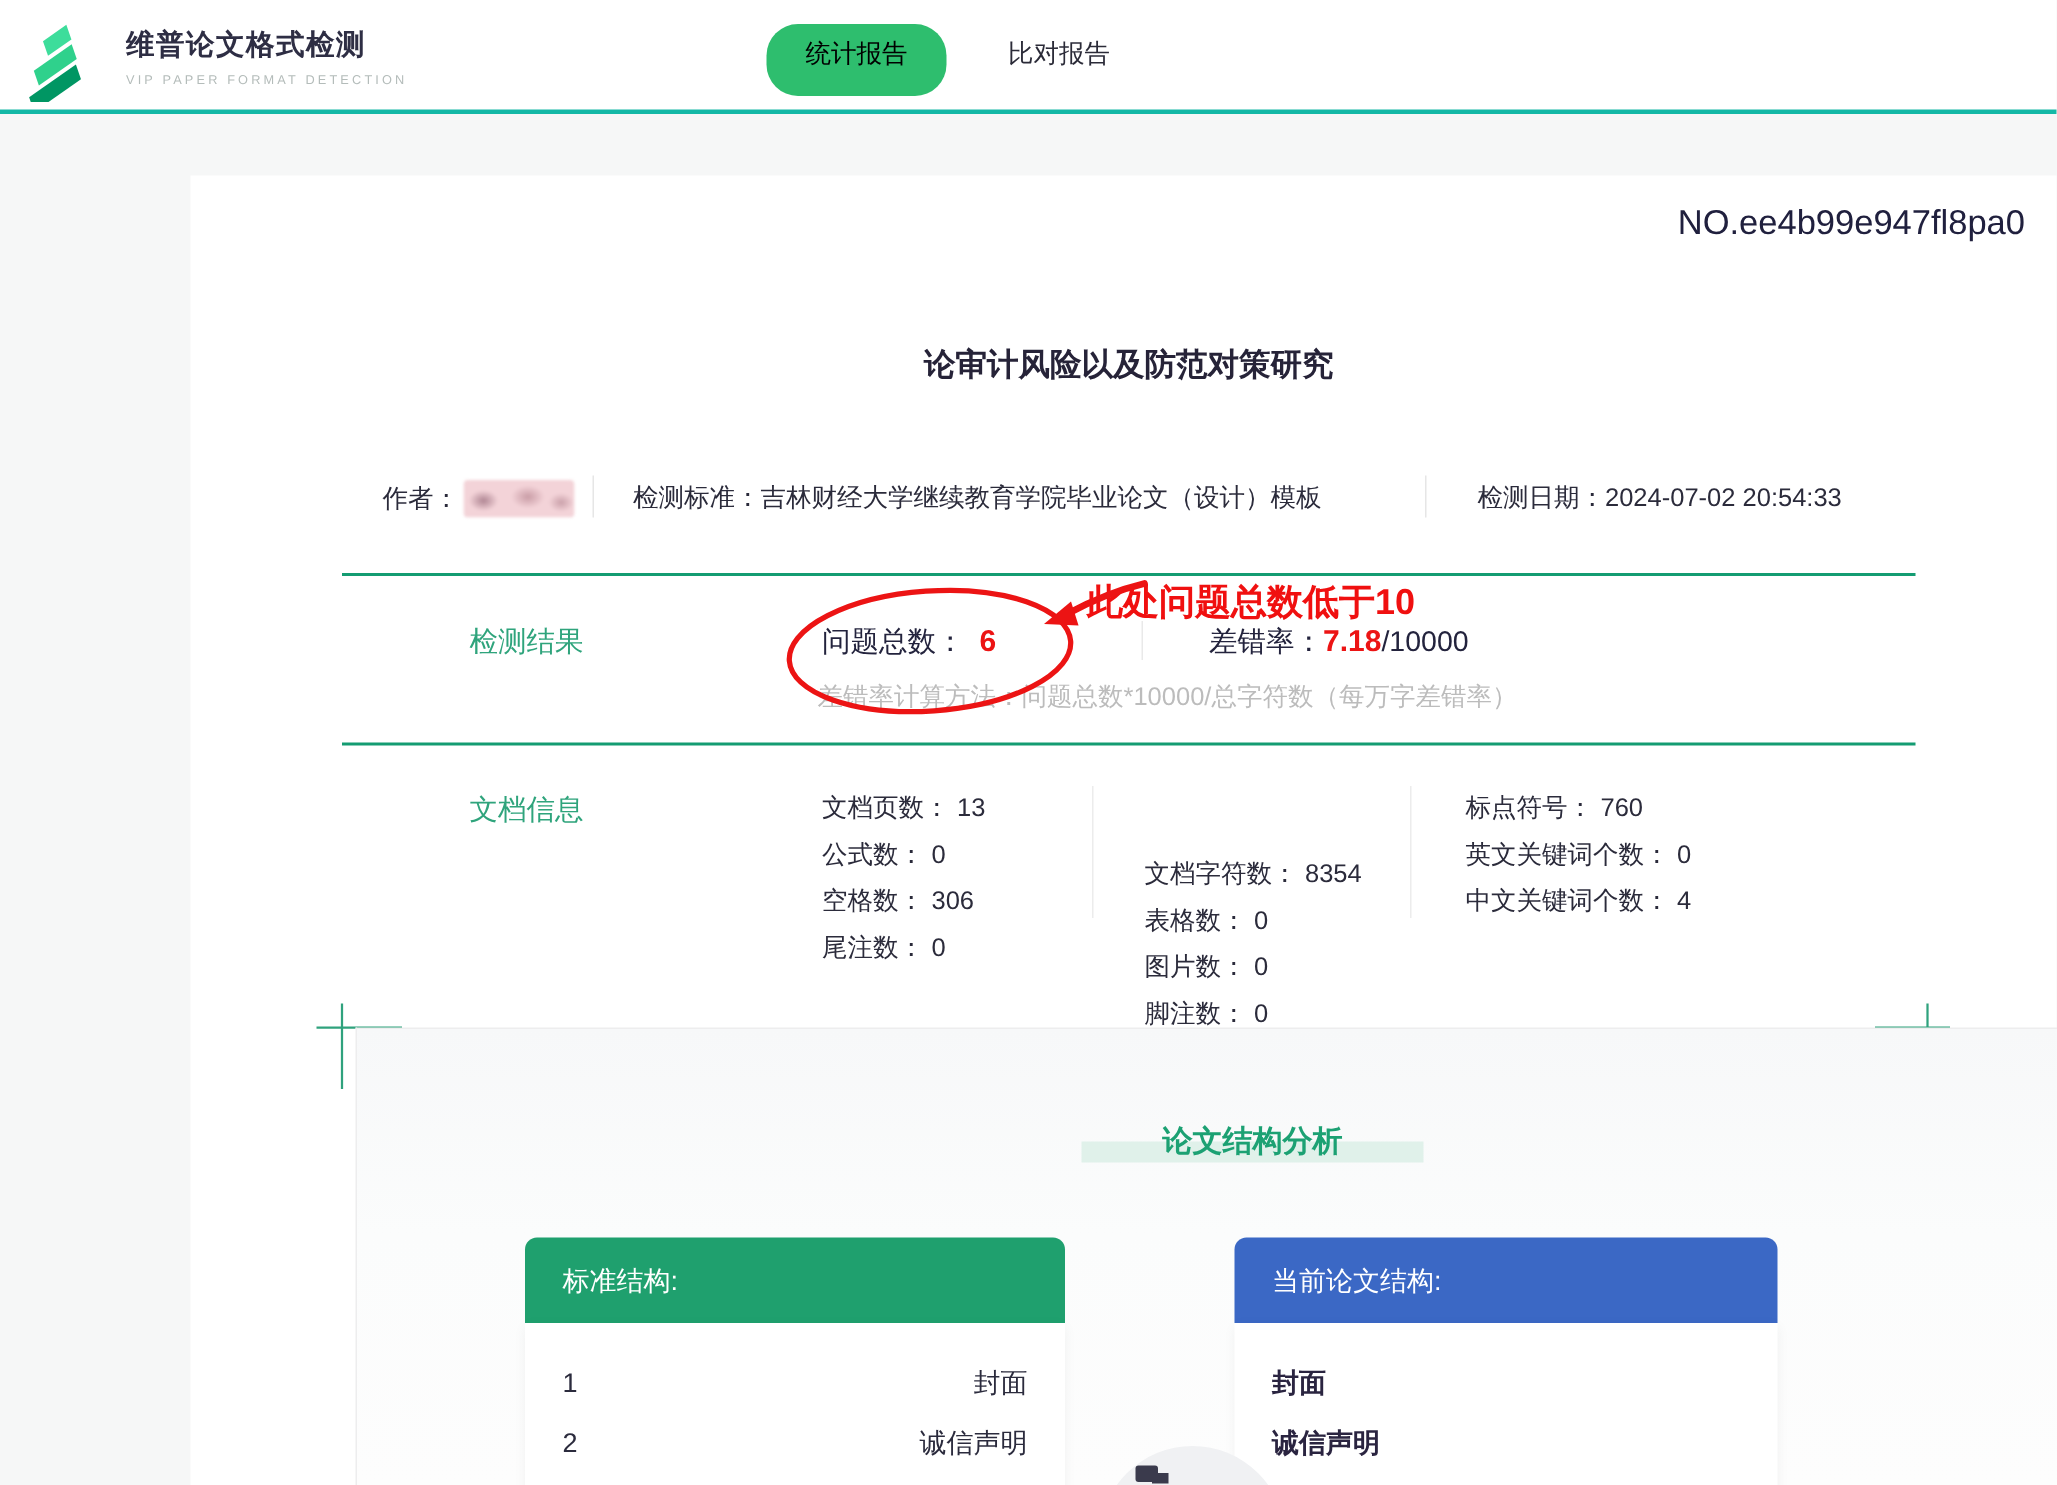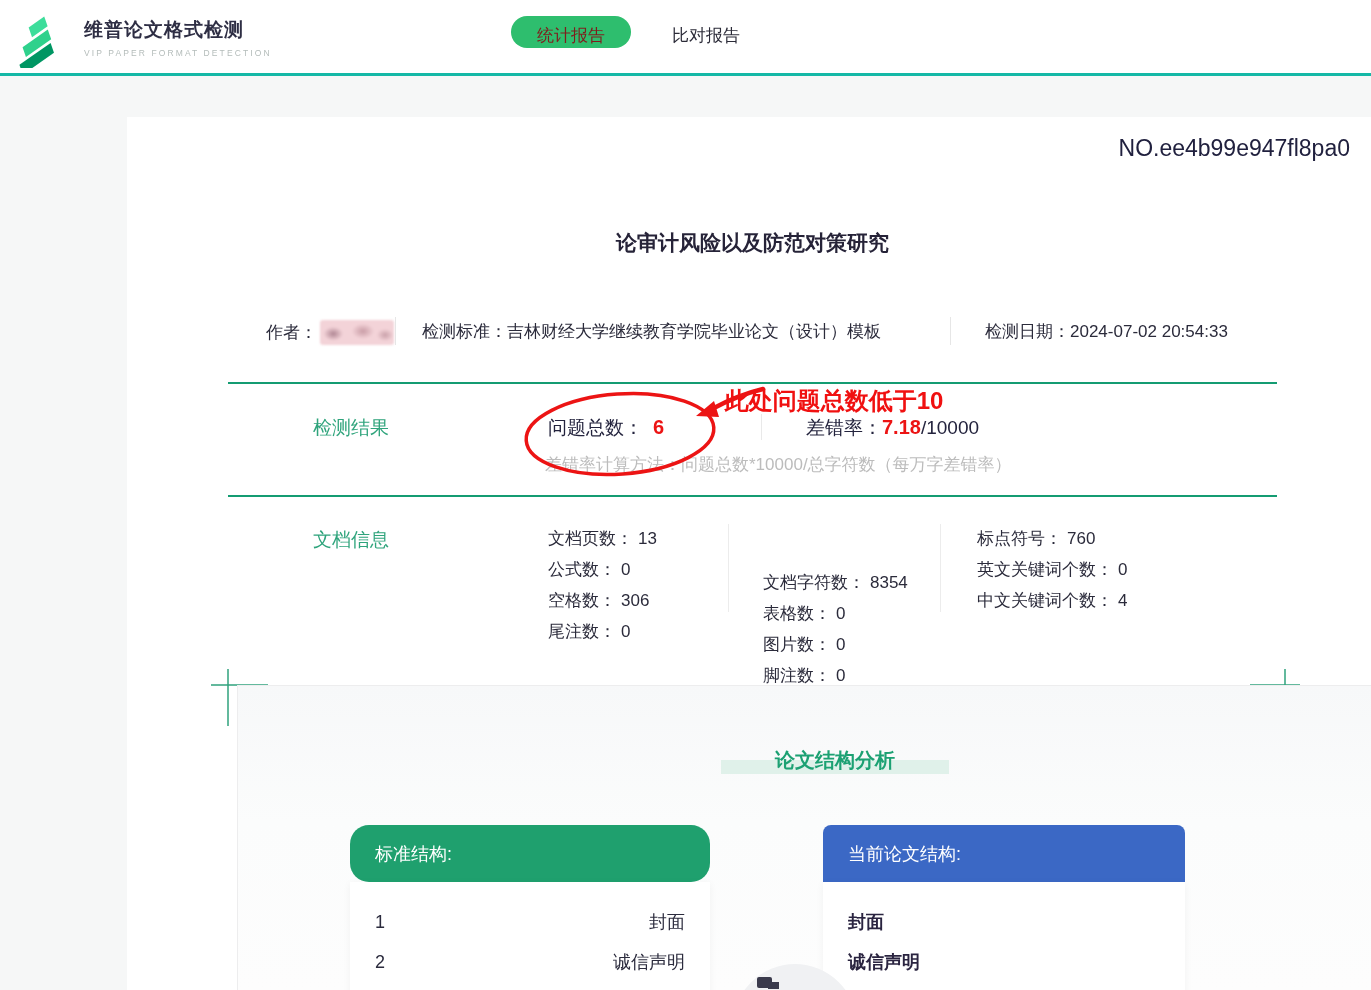--- a/index.html
+++ b/index.html
@@ -6,37 +6,37 @@
   html,body { width:1371px; height:990px; overflow:hidden; background:#f6f7f7;
               font-family:"Liberation Sans","DejaVu Sans",sans-serif; }
 
   
   .header { position:absolute; left:0; top:0; width:1371px; height:76px;
             background:#fff; border-bottom:3px solid #14b8a6; z-index:20; }
   .logo { position:absolute; left:16px; top:6px; }
   .brand { position:absolute; left:84px; top:17px; }
   .brand-title { font-size:19px; color:#2e2e44; font-weight:700; letter-spacing:1px; }
   .brand-sub   { font-size:8.5px; color:#b4bcba; letter-spacing:2.1px; margin-top:5px; }
-  .tab-pill { position:absolute; left:511px; top:16px; height:32px; line-height:40px;
-              padding:0 26px; background:#2ebe6e; color:#7f1d1d; font-size:17px;
+  .tab-pill { position:absolute; left:511px; top:16px; height:48px; line-height:40px;
+              padding:0 26px; background:#2ebe6e; color:#000000; font-size:17px;
               border-radius:21px; cursor:pointer; }
   .tab-plain { position:absolute; left:672px; top:16px; height:40px; line-height:40px;
                color:#2b2b38; font-size:17px; cursor:pointer; }
 
   
   .card { position:absolute; left:127px; top:117px; width:1244px; height:873px;
           background:#fff; }
   .report-no { position:absolute; top:18px; right:21px; font-size:23px; color:#20203e; }
   .page-title { position:absolute; top:112px; left:101px; width:1049px;
                 text-align:center; font-size:21px; font-weight:700; color:#262338; }
 
   .meta-row { position:absolute; top:197px; left:101px; width:1049px; height:36px;
               font-size:17px; color:#2b2b3b; }
   .meta-item { position:absolute; top:6px; white-space:nowrap; }
-  .m-author   { left:27px;margin-left:11px; }
+  .m-author   { left:27px; }
   .m-standard { left:194px; }
   .m-date     { left:757px; }
   .vdiv { position:absolute; top:3px; width:1px; height:28px; background:#e6e6e6; }
   .vd1 { left:167px; } .vd2 { left:722px; }
   .author-mask { display:inline-block; width:74px; height:25px; vertical-align:-7px;
                  margin-left:3px; border-radius:3px;
                  background:
                    radial-gradient(14px 10px at 18% 55%, rgba(120,70,90,.55), rgba(120,70,90,0) 70%),
                    radial-gradient(16px 11px at 58% 45%, rgba(150,90,105,.45), rgba(150,90,105,0) 70%),
                    radial-gradient(12px 9px at 88% 60%, rgba(140,85,100,.40), rgba(140,85,100,0) 70%),
@@ -74,21 +74,21 @@
                 background:linear-gradient(180deg,#f7f8f9 0%,#fbfcfc 45%,#fdfdfd 100%); }
   .analysis-title { position:absolute; top:61px; left:0; width:100%; text-align:center; }
   .analysis-title span { font-size:20px; font-weight:700; color:#1ca173;
                          padding:0 54px 3px;
                          background:linear-gradient(#e0f1ea,#e0f1ea) no-repeat bottom/100% 14px; }
   .struct-card { position:absolute; top:139px; border-radius:8px 8px 0 0; }
   .std-card { left:112px; width:360px; }
   .cur-card { left:585px; width:362px; }
   .sc-header { height:57px; display:flex; align-items:center; padding-left:25px;
                color:#fff; font-size:18px; border-radius:8px 8px 0 0; }
-  .std-card .sc-header { background:#1fa06e;border-radius:19px; }
+  .std-card .sc-header { background:#1fa06e; }
   .cur-card .sc-header { background:#3b68c5; }
   .sc-body { background:#fff; padding:20px 25px 0; height:170px;
              box-shadow:0 2px 8px rgba(0,0,0,.05); }
   .srow { display:flex; justify-content:space-between; align-items:center;
           height:40px; font-size:18px; color:#2b2b3d; }
   .crow { height:40px; line-height:40px; font-size:18px; font-weight:700; color:#2a2440; }
   .badge-circle { position:absolute; left:495px; top:278px; width:124px; height:124px;
                   border-radius:50%; background:#f0f1f3; }
   .badge-glyph { position:absolute; left:24px; top:13px; width:15px; height:11px;
                  background:#3a3a4c; border-radius:2px;

